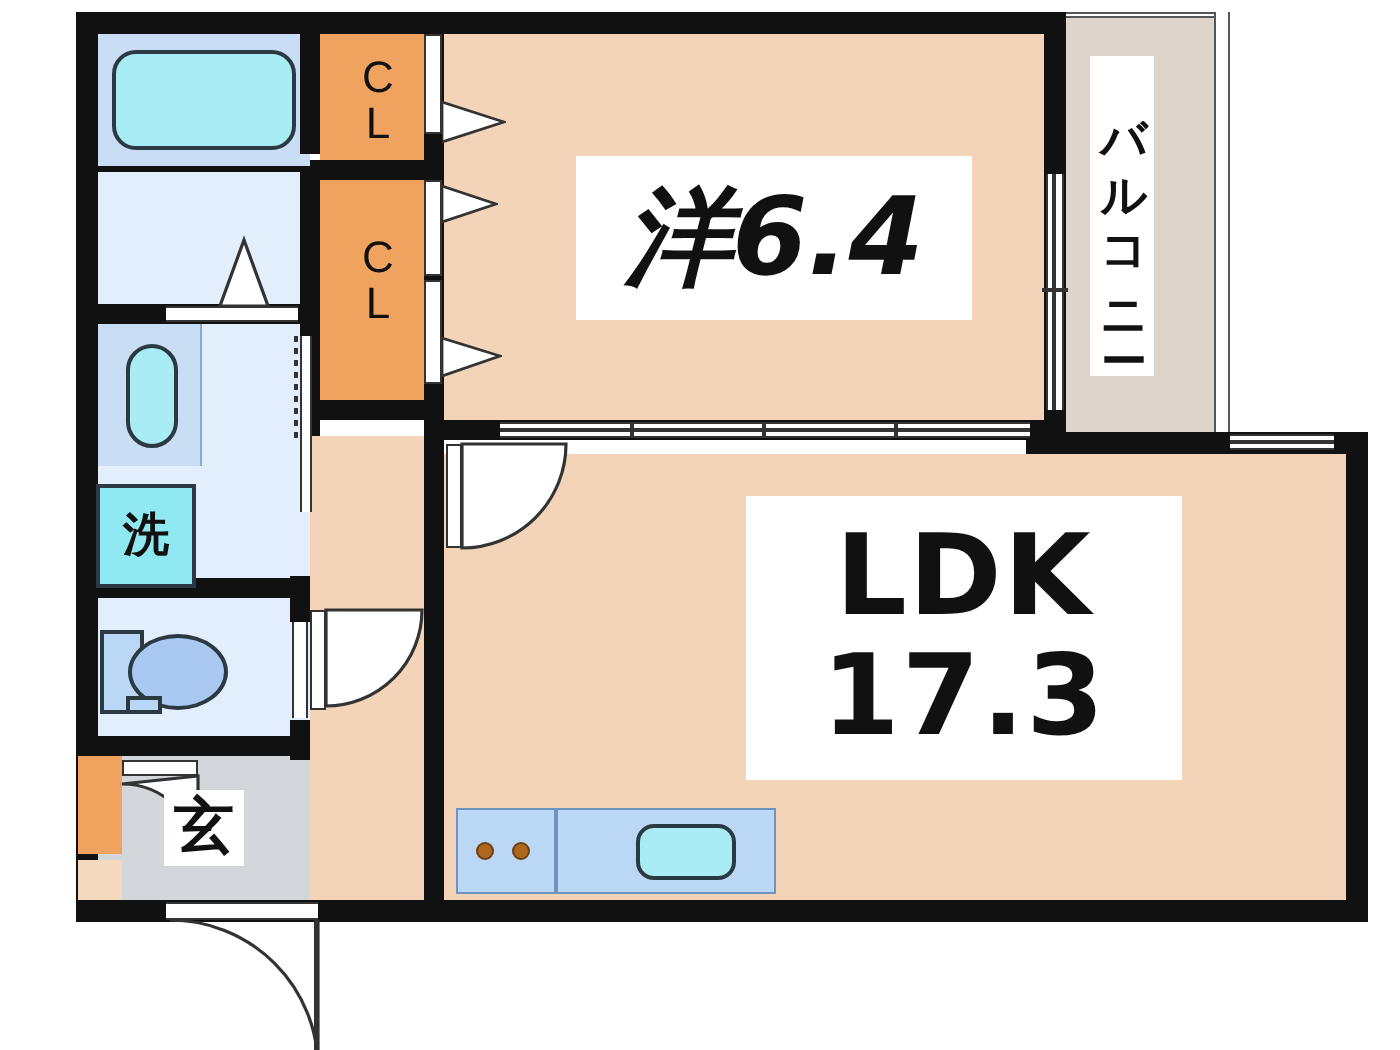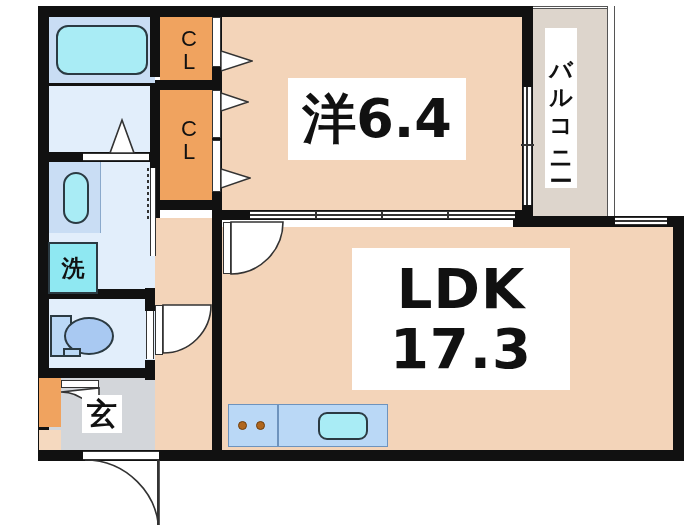--- a/index.html
+++ b/index.html
@@ -79,21 +79,21 @@
 
   
   .label {
     background: #ffffff;
     display: flex; align-items: center; justify-content: center;
     color: #111111; line-height: 1;
     font-family: "DejaVu Sans", sans-serif;
   }
   .label-ldk {
     flex-direction: column;
-    font-size: 56px; font-weight: 700; letter-spacing: 1px;
+    font-size: 56px; font-weight: 700; letter-spacing: 1px; margin-left: 21px;
   }
   .label-ldk .l2 { margin-top: 4px; }
   .label-yo { font-size: 54px; font-weight: 700; }
   .label-genkan { font-size: 30px; font-weight: 700; }
   .label-balcony {
     font-size: 23px; font-weight: 700;
     writing-mode: vertical-rl; text-orientation: upright;
     letter-spacing: 5px;
   }
   .cl-label {
@@ -273,21 +273,21 @@
   <svg class="swing" style="left:61px; top:388px;" width="40" height="44" viewBox="0 0 40 44">
     <path d="M38,0 L38,42 A38,38 0 0 0 0,4 Z" transform="translate(0,0)"></path>
   </svg>
 
   <div class="abs sash" style="left:83px; top:451px; width:76px; height:9px;"></div>
   <svg class="swing" style="left:83px; top:460px;" width="78" height="78" viewBox="0 0 78 78">
     <path class="nofill" d="M76,0 L76,74 M76,74 A74,74 0 0 0 2,0"></path>
   </svg>
   <div class="abs" style="left:157px; top:460px; width:1.5px; height:74px; background:#333;"></div>
 
-  <div class="abs label label-yo" style="left:288px; top:78px; width:178px; height:82px;">洋6.4</div>
+  <div class="abs label label-yo" style="left:288px; top:78px; width:198px; height:82px;font-style:italic;">洋6.4</div>
 
   <div class="abs label label-ldk" style="left:352px; top:248px; width:218px; height:142px;">
     <div class="l1">LDK</div>
     <div class="l2">17.3</div>
   </div>
 
   <div class="abs label label-genkan" style="left:82px; top:395px; width:40px; height:38px;">玄</div>
 
   <div class="abs cl-label" style="left:168px; top:22px; width:42px; height:56px;">
     <div>C</div>

